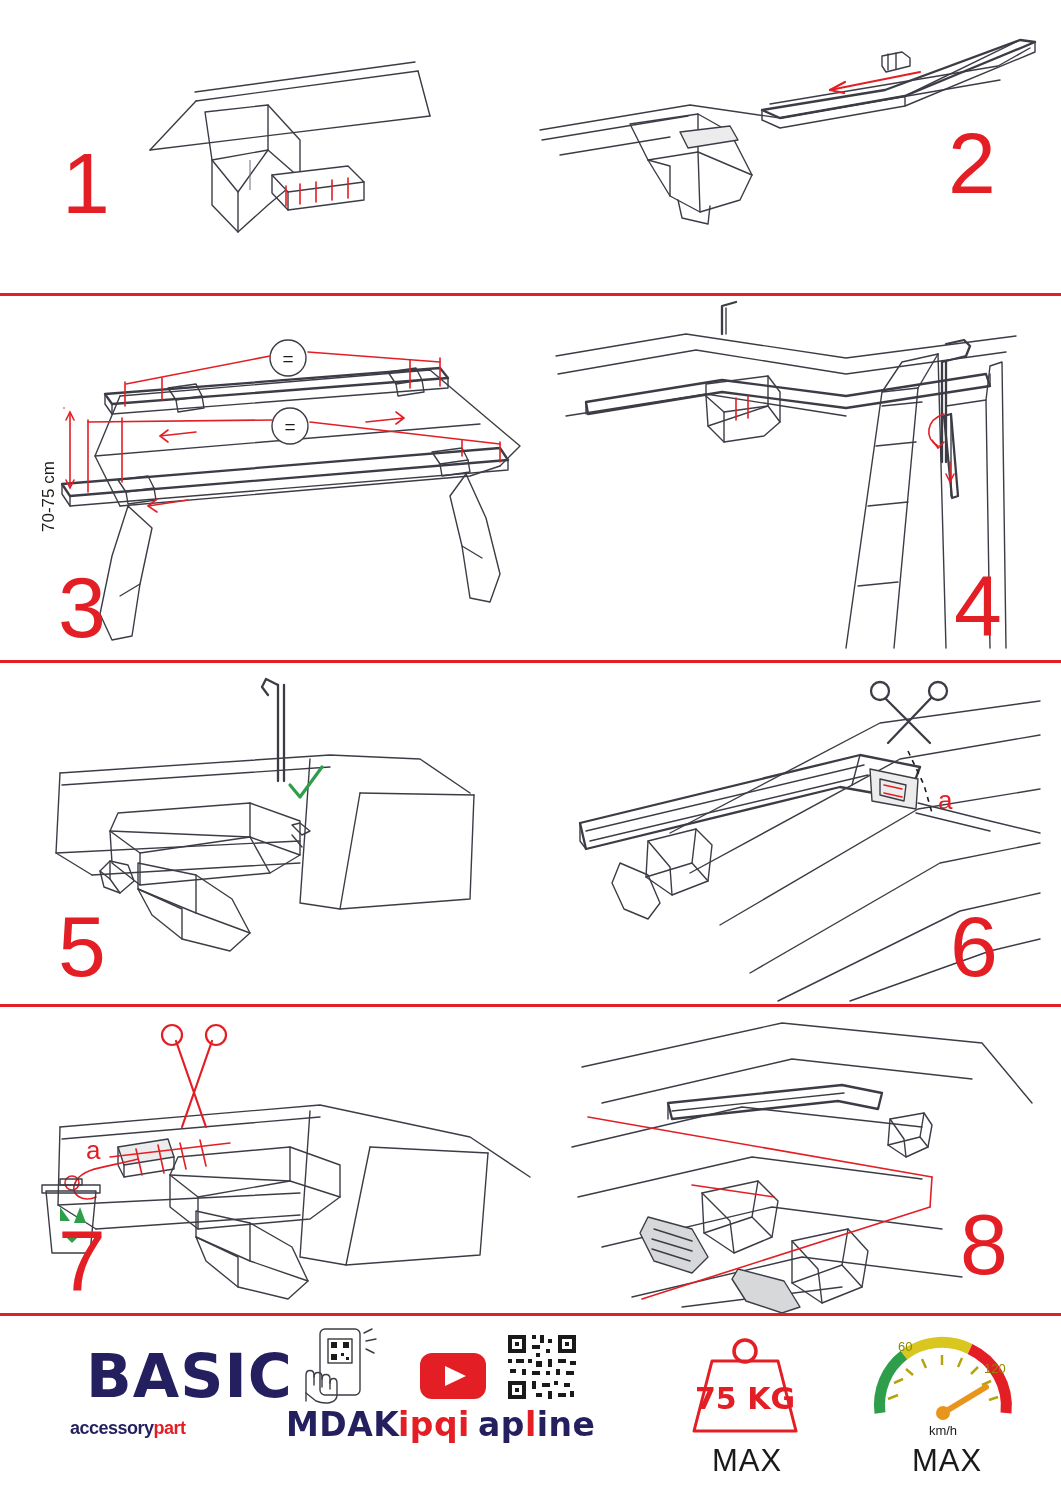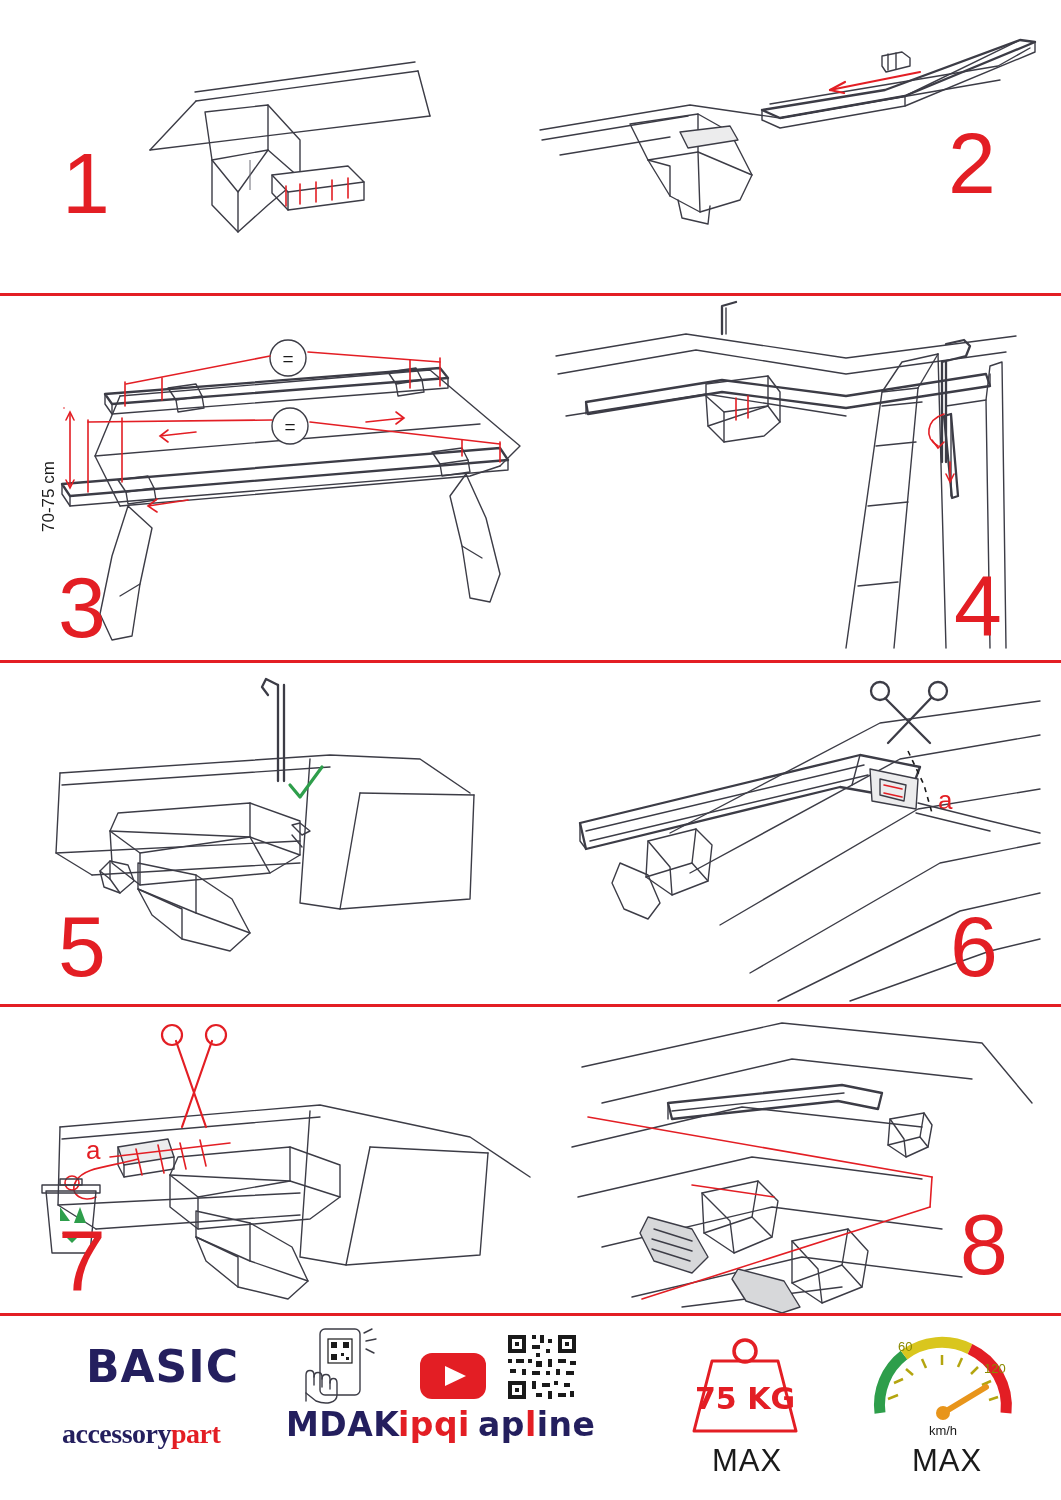--- a/index.html
+++ b/index.html
@@ -53,30 +53,30 @@
   .filld { fill: #d7d8da; }
 
   
   .footer { position: absolute; left: 0; top: 1313px; width: 1061px; height: 187px; }
 
   .brand-basic {
     position: absolute;
     left: 86px; top: 28px;
     font-family: "DejaVu Sans", sans-serif;
     font-weight: 700;
-    font-size: 44px;
+    font-size: 60px;
     letter-spacing: 1px;
     color: #241f5e;
   }
   .brand-accessory {
     position: absolute;
-    left: 62px; top: 105px;
-    font-family: Liberation Serif, serif;
+    left: 70px; top: 105px;
+    font-family: Liberation Sans, sans-serif;
     font-weight: 700;
-    font-size: 28px;
+    font-size: 18px;
     letter-spacing: -0.5px;
     color: #241f5e;
   }
   .brand-accessory .part { color: #e31e24; }
 
   .logo-block { position: absolute; text-align: left; }
   .logo-cap {
     font-family: "DejaVu Sans", sans-serif;
     font-size: 33px;
     font-weight: 600;

